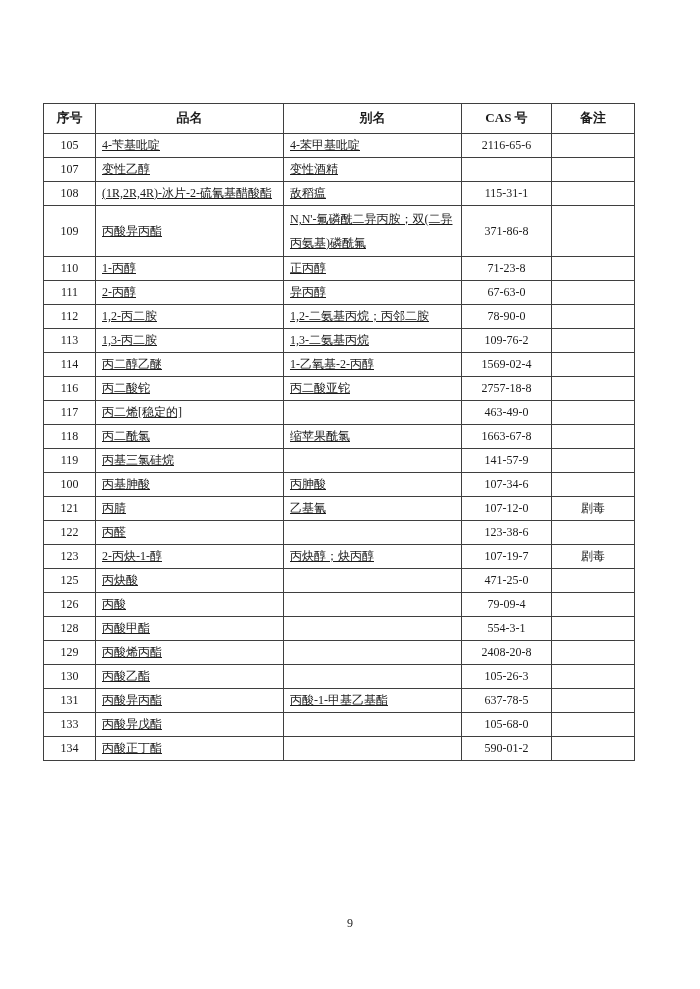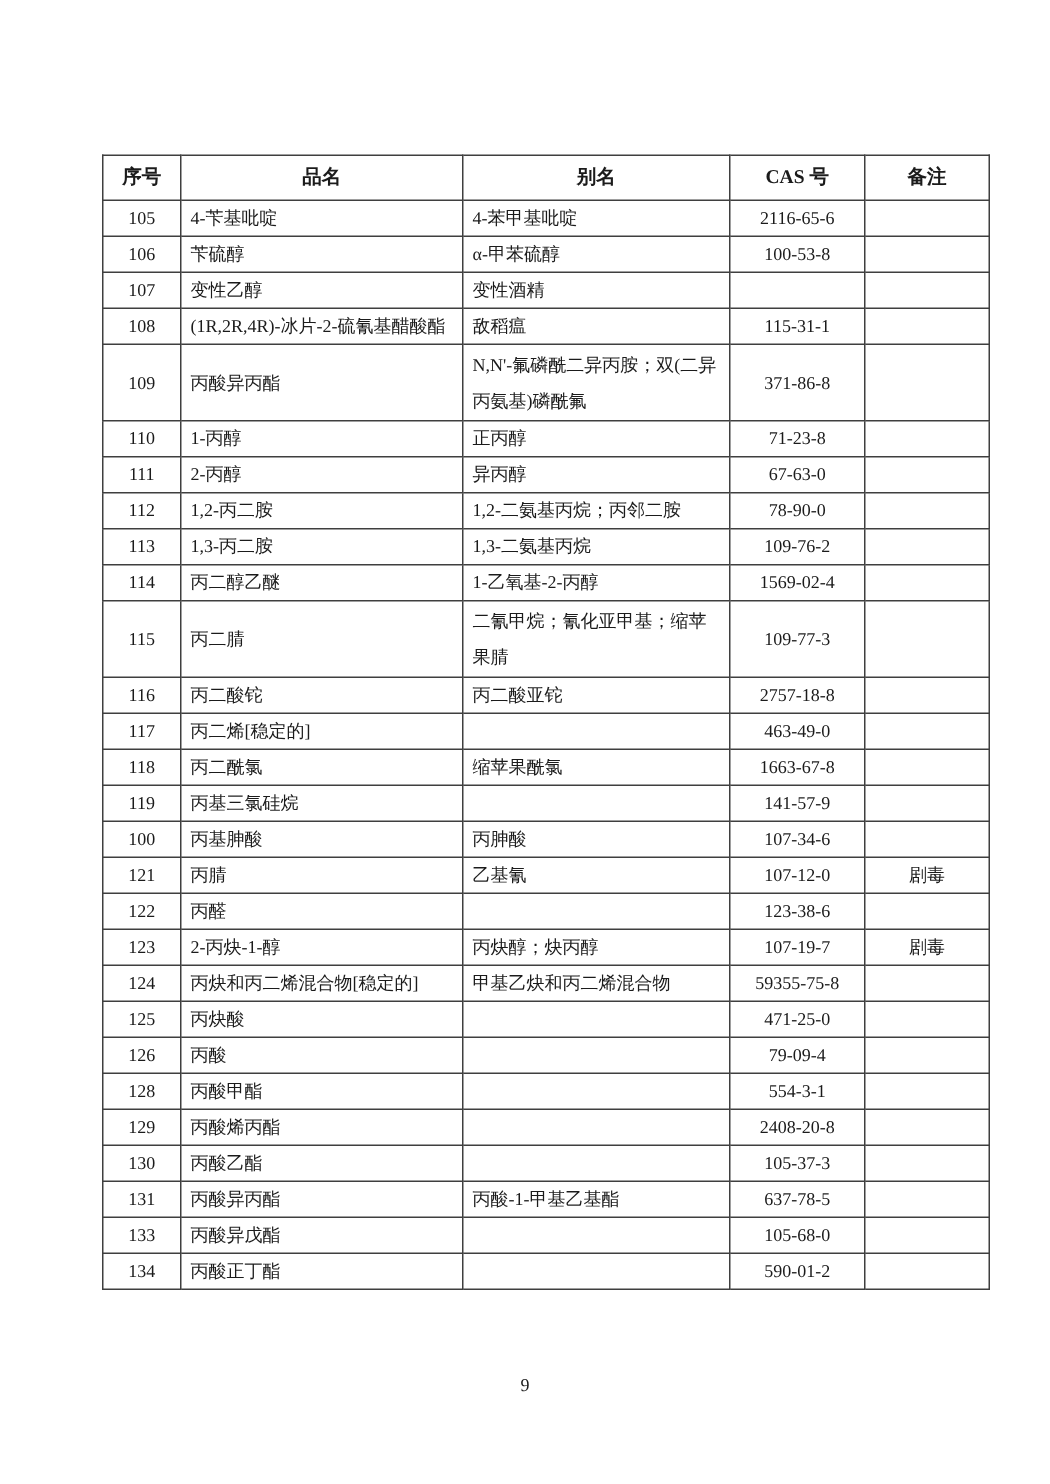--- a/index.html
+++ b/index.html
@@ -15,21 +15,21 @@
     color: #1b1b1b;
     overflow: hidden;
   }
   .doc-page {
     position: absolute;
     inset: 0;
     background: #ffffff;
   }
   table.chem-table {
     position: absolute;
-    left: 68px;
+    left: 43px;
     top: 103px;
     width: 591px;
     border-collapse: collapse;
     table-layout: fixed;
   }
   .chem-table col.c-no    { width: 52px; }
   .chem-table col.c-name  { width: 188px; }
   .chem-table col.c-alias { width: 178px; }
   .chem-table col.c-cas   { width: 90px; }
   .chem-table col.c-note  { width: 83px; }
@@ -48,20 +48,21 @@
     text-align: center;
     padding: 0 2px;
   }
   .chem-table td {
     height: 24px;
     padding: 0 2px;
   }
   .chem-table td.cell-left {
     text-align: left;
     padding: 0 6px;
+    text-decoration: underline;
   }
   .chem-table td.cell-name {
     white-space: nowrap;
   }
   .chem-table td.cell-center {
     text-align: center;
   }
   .chem-table tr.tall td {
     height: 50px;
   }
@@ -105,27 +106,20 @@
     </thead>
     <tbody>
         <tr>
           <td class="cell-center">105</td>
           <td class="cell-left cell-name">4-苄基吡啶</td>
           <td class="cell-left cell-alias">4-苯甲基吡啶</td>
           <td class="cell-center">2116-65-6</td>
           <td class="cell-center"></td>
         </tr>
         <tr>
-          <td class="cell-center">106</td>
-          <td class="cell-left cell-name">苄硫醇</td>
-          <td class="cell-left cell-alias">α-甲苯硫醇</td>
-          <td class="cell-center">100-53-8</td>
-          <td class="cell-center"></td>
-        </tr>
-        <tr>
           <td class="cell-center">107</td>
           <td class="cell-left cell-name">变性乙醇</td>
           <td class="cell-left cell-alias">变性酒精</td>
           <td class="cell-center"></td>
           <td class="cell-center"></td>
         </tr>
         <tr>
           <td class="cell-center">108</td>
           <td class="cell-left cell-name">(1R,2R,4R)-冰片-2-硫氰基醋酸酯</td>
           <td class="cell-left cell-alias">敌稻瘟</td>
@@ -167,27 +161,20 @@
           <td class="cell-center">109-76-2</td>
           <td class="cell-center"></td>
         </tr>
         <tr>
           <td class="cell-center">114</td>
           <td class="cell-left cell-name">丙二醇乙醚</td>
           <td class="cell-left cell-alias">1-乙氧基-2-丙醇</td>
           <td class="cell-center">1569-02-4</td>
           <td class="cell-center"></td>
         </tr>
-        <tr class="tall">
-          <td class="cell-center">115</td>
-          <td class="cell-left cell-name">丙二腈</td>
-          <td class="cell-left cell-alias">二氰甲烷；氰化亚甲基；缩苹果腈</td>
-          <td class="cell-center">109-77-3</td>
-          <td class="cell-center"></td>
-        </tr>
         <tr>
           <td class="cell-center">116</td>
           <td class="cell-left cell-name">丙二酸铊</td>
           <td class="cell-left cell-alias">丙二酸亚铊</td>
           <td class="cell-center">2757-18-8</td>
           <td class="cell-center"></td>
         </tr>
         <tr>
           <td class="cell-center">117</td>
           <td class="cell-left cell-name">丙二烯[稳定的]</td>
@@ -231,27 +218,20 @@
           <td class="cell-center"></td>
         </tr>
         <tr>
           <td class="cell-center">123</td>
           <td class="cell-left cell-name">2-丙炔-1-醇</td>
           <td class="cell-left cell-alias">丙炔醇；炔丙醇</td>
           <td class="cell-center">107-19-7</td>
           <td class="cell-center">剧毒</td>
         </tr>
         <tr>
-          <td class="cell-center">124</td>
-          <td class="cell-left cell-name">丙炔和丙二烯混合物[稳定的]</td>
-          <td class="cell-left cell-alias">甲基乙炔和丙二烯混合物</td>
-          <td class="cell-center">59355-75-8</td>
-          <td class="cell-center"></td>
-        </tr>
-        <tr>
           <td class="cell-center">125</td>
           <td class="cell-left cell-name">丙炔酸</td>
           <td class="cell-left cell-alias"></td>
           <td class="cell-center">471-25-0</td>
           <td class="cell-center"></td>
         </tr>
         <tr>
           <td class="cell-center">126</td>
           <td class="cell-left cell-name">丙酸</td>
           <td class="cell-left cell-alias"></td>
@@ -269,21 +249,21 @@
           <td class="cell-center">129</td>
           <td class="cell-left cell-name">丙酸烯丙酯</td>
           <td class="cell-left cell-alias"></td>
           <td class="cell-center">2408-20-8</td>
           <td class="cell-center"></td>
         </tr>
         <tr>
           <td class="cell-center">130</td>
           <td class="cell-left cell-name">丙酸乙酯</td>
           <td class="cell-left cell-alias"></td>
-          <td class="cell-center">105-37-3</td>
+          <td class="cell-center">105-26-3</td>
           <td class="cell-center"></td>
         </tr>
         <tr>
           <td class="cell-center">131</td>
           <td class="cell-left cell-name">丙酸异丙酯</td>
           <td class="cell-left cell-alias">丙酸-1-甲基乙基酯</td>
           <td class="cell-center">637-78-5</td>
           <td class="cell-center"></td>
         </tr>
         <tr>

